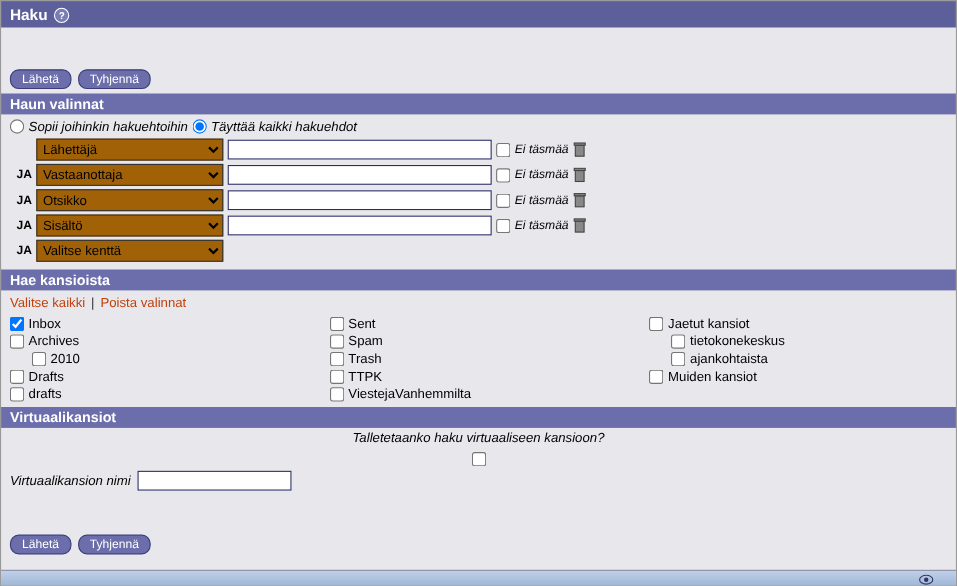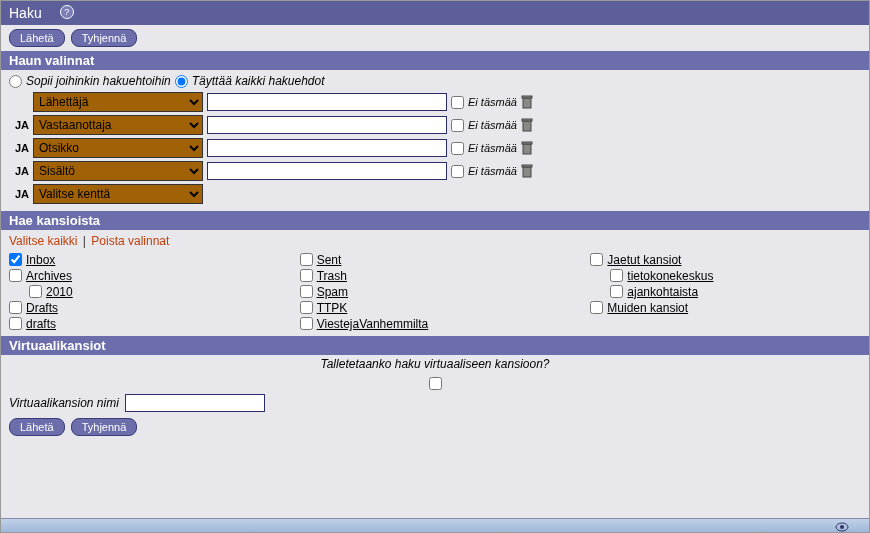--- a/index.html
+++ b/index.html
@@ -1,38 +1,38 @@
 <!DOCTYPE html>
 <html><head>
   <meta charset="utf-8">
   <style>
     * { box-sizing: border-box; margin: 0; padding: 0; }
     body { font-family: Arial, sans-serif; font-size: 12px; background: #e0e0e0; }
     .window { width: 870px; height: 533px; background: #e8e8ec; border: 1px solid #999; position: relative; }
-    .title-bar { background: #5c5f9a; color: white; font-weight: normal; padding: 4px 8px; font-size: 14px; display: flex; align-items: flex-start; gap: 18px; }
+    .title-bar { background: #5c5f9a; color: white; font-weight: bold; padding: 4px 8px; font-size: 14px; display: flex; align-items: flex-end; gap: 6px; }
     .help-icon { width: 14px; height: 14px; border: 1px solid #fff; border-radius: 50%; display: inline-flex; align-items: center; justify-content: center; font-size: 9px; background: #7a7db5; }
-    .button-row { padding: 4px 8px; display: flex; gap: 6px; }
+    .button-row { padding: 4px 8px; display: flex; gap: 6px; margin-top: 34px; }
     .btn { background: #6b6eaa; color: white; border: 1px solid #3a3d7a; border-radius: 8px; padding: 2px 10px; font-size: 11px; cursor: pointer; }
     .section-header { background: #6b6eaa; color: white; font-weight: bold; padding: 2px 8px; font-size: 13px; }
     .section-body { padding: 4px 8px; }
-    .radio-row { display: flex; gap: 4px; align-items: center; font-style: italic; margin-bottom: 4px; }
+    .radio-row { display: flex; gap: 4px; font-style: italic; margin-bottom: 4px; }
     .criteria-row { display: flex; align-items: center; gap: 4px; margin-bottom: 3px; }
     .ja-label { font-weight: bold; width: 20px; text-align: right; font-size: 11px; }
     .ja-spacer { width: 20px; }
     .field-select { width: 170px; border: 1px solid #333; background: #a16207; font-size: 12px; padding: 1px; }
     .field-input { width: 240px; border: 1px solid #2a2d6a; background: white; font-size: 12px; padding: 1px 2px; height: 18px; }
     .mismatch-label { font-style: italic; font-size: 11px; }
     .trash-icon { width: 12px; height: 14px; display: inline-block; }
     .trash-icon svg { width: 100%; height: 100%; }
     .folder-links { margin-bottom: 4px; }
     .folder-links a { color: #c2410c; text-decoration: none; cursor: pointer; }
     .folder-links .sep { color: #333; margin: 0 2px; }
     .folders-grid { display: flex; gap: 20px; }
     .folder-col { flex: 1; }
-    .folder-item { display: flex; align-items: flex-start; gap: 4px; padding: 1px 0; text-decoration: underline; }
+    .folder-item { display: flex; align-items: flex-end; gap: 4px; padding: 1px 0; }
     .folder-item.indent { padding-left: 20px; }
     .vfolder-row { padding: 2px 8px; font-style: italic; display: flex; align-items: center; gap: 6px; flex-direction: column; }
     .vfolder-row2 { padding: 2px 8px; font-style: italic; display: flex; align-items: center; gap: 6px; }
     .vfolder-input { width: 140px; border: 1px solid #2a2d6a; background: white; height: 18px; }
     input[type=checkbox] { margin: 0; cursor: pointer; }
     input[type=radio] { margin: 0; cursor: pointer; }
     .bottom-edge { position: absolute; bottom: 0; left: 0; right: 0; height: 14px; background: linear-gradient(#c0d0e8, #a0b8d8); border-top: 1px solid #88a; display: flex; justify-content: flex-end; align-items: center; padding-right: 20px; }
     .eye-icon { width: 14px; height: 10px; }
   </style>
 </head>
@@ -142,25 +142,25 @@
             <span>drafts</span>
           </div>
         </div>
       <div class="folder-col" id="fc2">
           <div class="folder-item">
             <input type="checkbox" style="">
             <span>Sent</span>
           </div>
           <div class="folder-item">
             <input type="checkbox" style="">
+            <span>Spam</span>
+          </div>
+          <div class="folder-item">
+            <input type="checkbox" style="">
             <span>Trash</span>
-          </div>
-          <div class="folder-item">
-            <input type="checkbox" style="">
-            <span>Spam</span>
           </div>
           <div class="folder-item">
             <input type="checkbox" style="">
             <span>TTPK</span>
           </div>
           <div class="folder-item">
             <input type="checkbox" style="">
             <span>ViestejaVanhemmilta</span>
           </div>
         </div>

